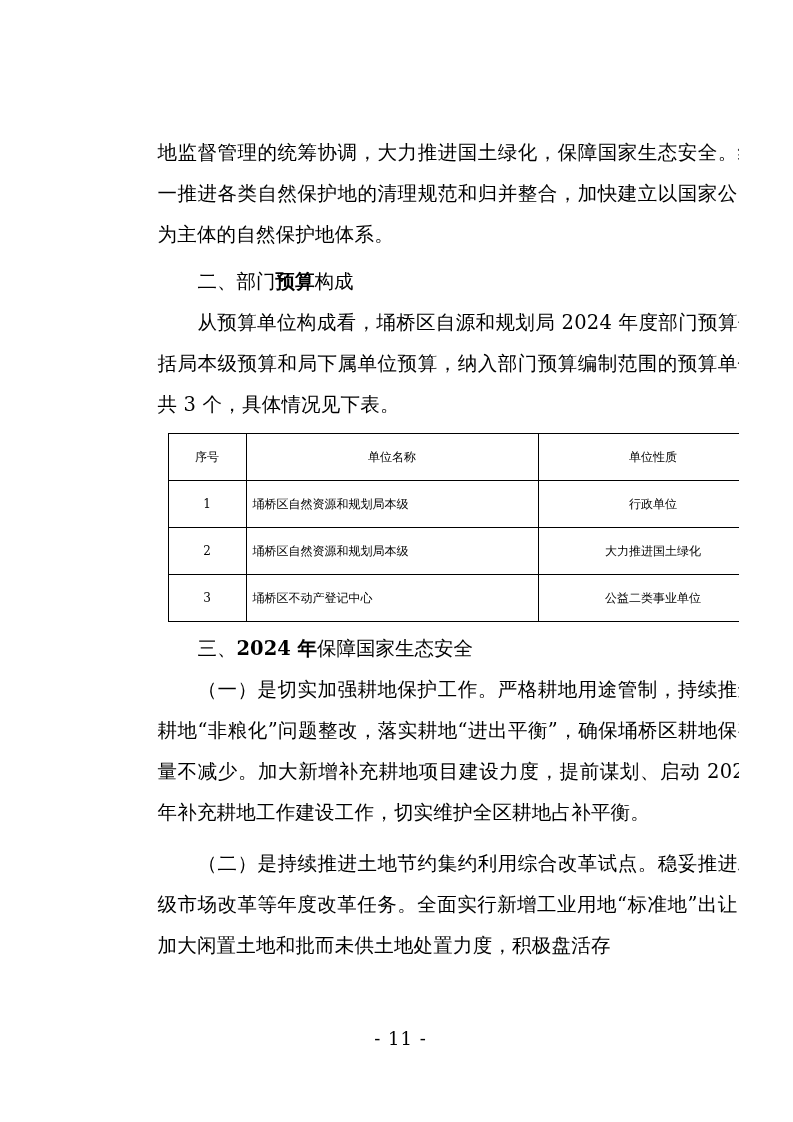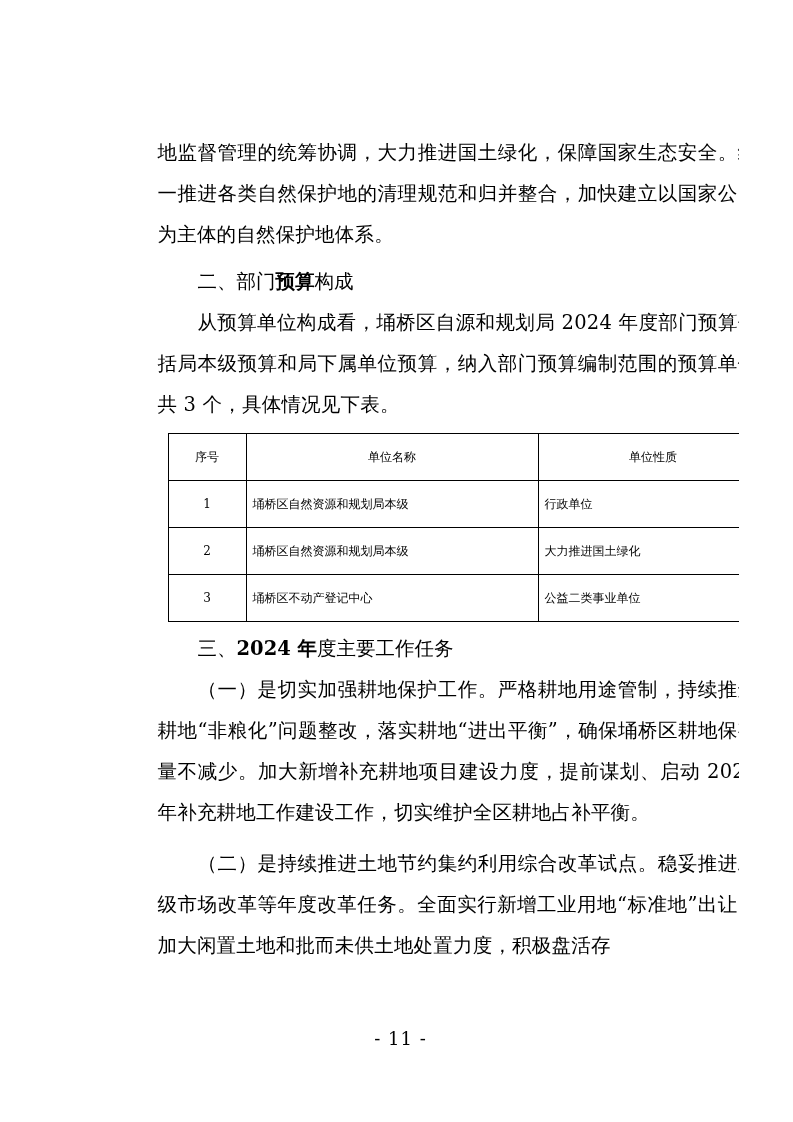--- a/index.html
+++ b/index.html
@@ -65,21 +65,21 @@
     vertical-align: middle;
   }
   table.units thead td {
     text-align: center;
   }
   col.c1 { width: 78px; }
   col.c2 { width: 292px; }
   col.c3 { width: 230px; }
   td.c-num { text-align: center; }
   td.c-name { text-align: left; padding-left: 14px; }
-  td.c-type { text-align: left; padding-left: 8px; }
+  td.c-type { text-align: center; padding-left: 8px; }
 
   .footer {
     position: absolute;
     left: 8px;
     right: 0;
     top: 1028px;
     text-align: center;
     font-size: 18px;
     letter-spacing: 1px;
   }
@@ -123,21 +123,21 @@
           <td class="c-type">大力推进国土绿化</td>
         </tr>
         <tr>
           <td class="c-num">3</td>
           <td class="c-name">埇桥区不动产登记中心</td>
           <td class="c-type">公益二类事业单位</td>
         </tr>
       </tbody>
     </table>
 
-    <p class="heading"><span>三、</span><span class="bold">2024 年</span><span>度主要工作任务</span></p>
+    <p class="heading"><span>三、</span><span class="bold">2024 年</span><span>保障国家生态安全</span></p>
 
     <p class="para indent2">（一）是切实加强耕地保护工作。严格耕地用途管制，持续推进耕地“非粮化”问题整改，落实耕地“进出平衡”，确保埇桥区耕地保有量不减少。加大新增补充耕地项目建设力度，提前谋划、启动 2024 年补充耕地工作建设工作，切实维护全区耕地占补平衡。</p>
 
     <div class="spacer-md"></div>
 
     <p class="para indent2">（二）是持续推进土地节约集约利用综合改革试点。稳妥推进二级市场改革等年度改革任务。全面实行新增工业用地“标准地”出让，加大闲置土地和批而未供土地处置力度，积极盘活存</p>
 
   </div>
 
   <div class="footer">- 11 -</div>

